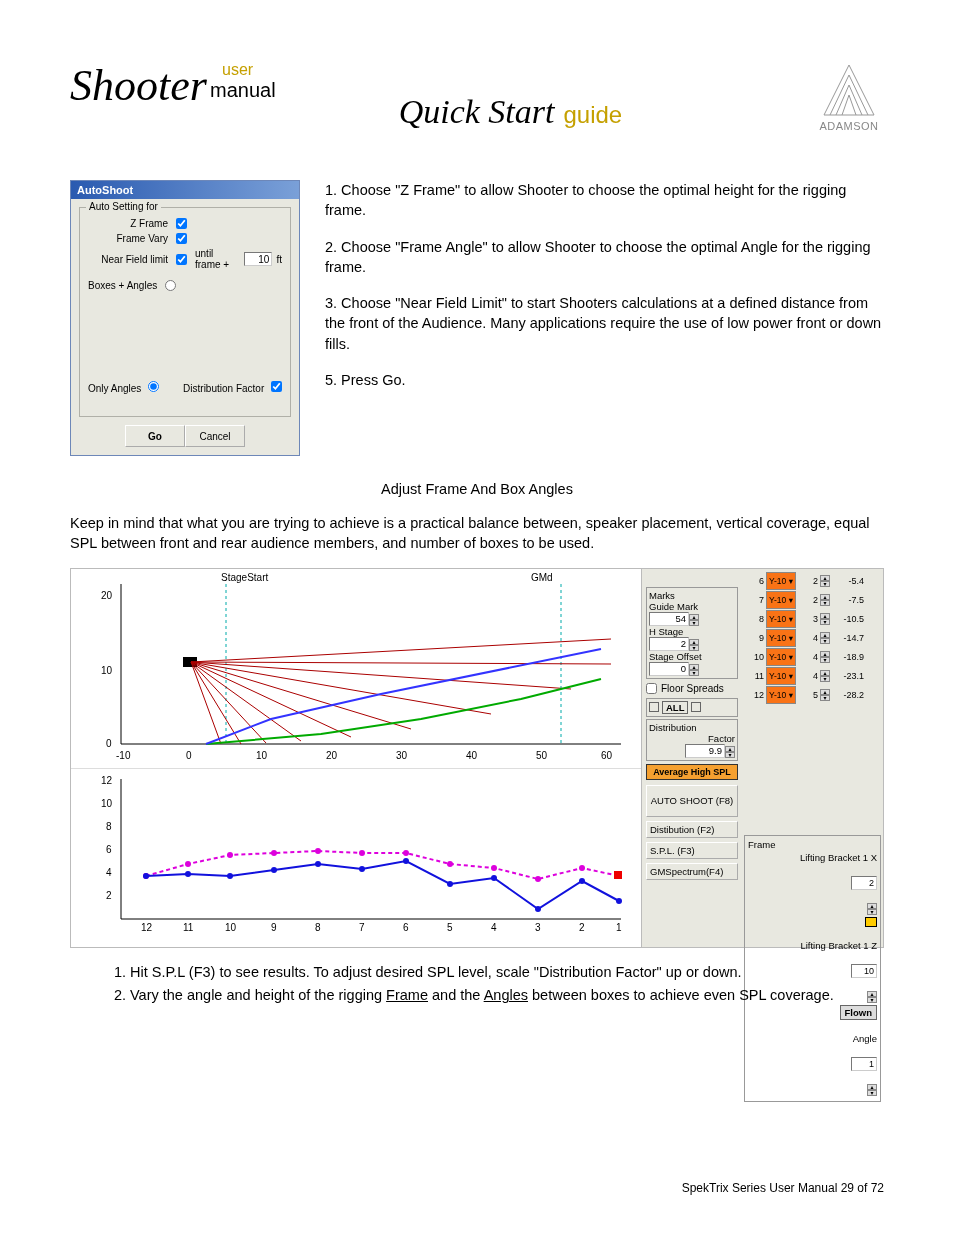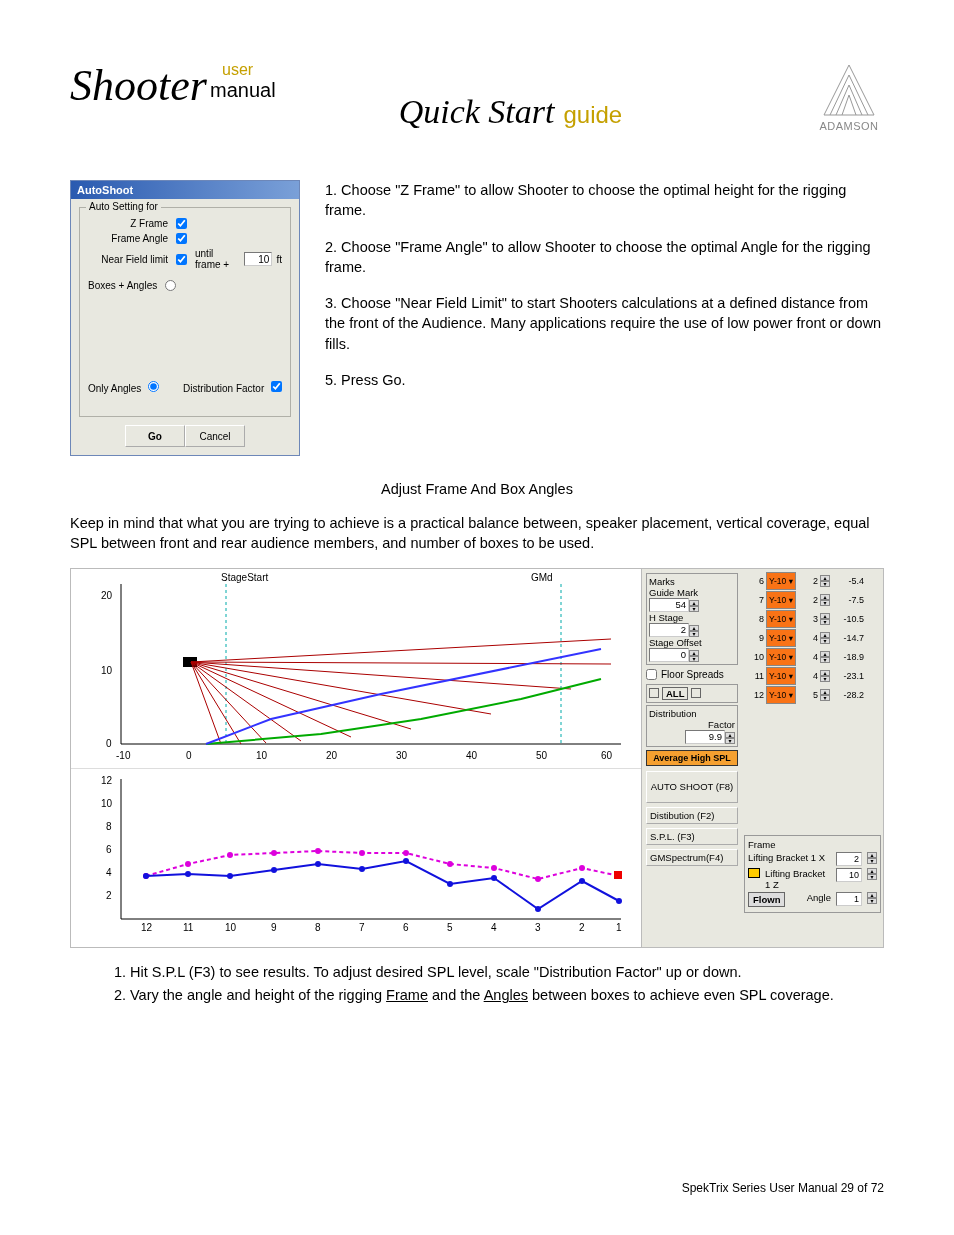--- a/index.html
+++ b/index.html
@@ -53,37 +53,37 @@
   .complex {
     width: 100%; height: 380px;
     border: none;
     background: #e8e8e0;
     display: flex;
     font-family: Tahoma, Arial, sans-serif;
     font-size: 10px;
     margin-bottom: 14px;
   }
   .chart-col { flex: 0 0 570px; background: #fff; border:1px solid #bbb; position:relative; }
-  .mid-col { flex: 0 0 100px; background: #e8e8e0; padding: 2px 4px; border-top:1px solid #bbb; border-bottom:1px solid #bbb;}
+  .mid-col { flex: 0 0 100px; background: #e8e8e0; padding: 16px 4px; border-top:1px solid #bbb; border-bottom:1px solid #bbb;}
   .right-col { flex: 1; background: #e8e8e0; padding: 2px 2px; border:1px solid #bbb; border-left:none;}
   .chart-top { height: 200px; position: relative; border-bottom:1px solid #ddd;}
   .chart-bot { height: 165px; position: relative; }
   .midbox { border:1px solid #999; background:#e8e8e0; margin:2px 0; padding:2px; font-size:9.5px;}
   .midlabel { font-size:9.5px; display:block; }
   .midinput { width: 40px; height:14px; border:1px inset #ccc; background:#fff; font-size:9.5px; text-align:right; padding-right:2px;}
   .spin { display:inline-flex; flex-direction:column; vertical-align:middle;}
   .spin span{ width:10px;height:6px;border:1px solid #888;background:#ddd;font-size:6px;line-height:4px;text-align:center;}
   .orangebtn { background: #f5a030; border:1px solid #333; font-size:9px; font-weight:bold; text-align:center; padding:2px; margin:3px 0;}
   .graybtn { background: #e8e8e0; border:1px outset #fff; font-size:9.5px; text-align:left; padding:2px 3px; margin:2px 0; width:100%;}
   .boxrow { display:flex; align-items:center; gap:2px; font-size:9px; margin:1px 0;}
   .boxrow .sel{ width:30px; height:14px; border:1px solid #888; background:#f97316; font-size:8.5px; padding:8px 2px; display:flex;align-items:center;justify-content:space-between;}
   .boxrow .num{ width:20px; text-align:right;}
   .boxrow .ang{ width:32px; text-align:right;}
   .framebox { border:1px solid #999; margin-top:auto; padding:3px; font-size:9.5px;}
-  .framebox .frow{ display:flex; align-items:flex-start; gap:5px; margin:2px 0;}
+  .framebox .frow{ display:flex; align-items:flex-end; gap:13px; margin:2px 0;flex-direction:column;}
   .framebox input{ width:26px; height:14px; border:1px inset #ccc; background:#fff; font-size:9px; text-align:right;padding-right:2px;}
   .framebox .flabel{ flex:1; font-size:9.5px;}
   .warn { width:12px; height:10px; background:#ffcc00; border:1px solid #000; display:inline-block;}
   .list { font-size: 14.5px; line-height: 1.5; margin-left: 60px; }
   .list li { margin-bottom: 2px; }
   .underline { text-decoration: underline; }
   .footer { position:absolute; bottom: 40px; right: 70px; font-size: 12px; }
   svg { display:block; }
 </style>
 </head>
@@ -121,21 +121,21 @@
   <div class="autoshoot">
     <div class="autoshoot-title">AutoShoot</div>
     <div class="autoshoot-body">
       <div class="fieldset" style="height:210px;">
         <span class="fieldset-legend">Auto Setting for</span>
         <div class="cbrow">
             <label>Z Frame</label>
             <input type="checkbox" checked="" class="cbinput" style="">
           </div>
         <div class="cbrow">
-            <label>Frame Angle</label>
+            <label>Frame Vary</label>
             <input type="checkbox" checked="" class="cbinput" style="">
           </div>
         <div class="cbrow">
           <label>Near Field limit</label>
           <input type="checkbox" checked="" class="cbinput" style="">
           <span style="margin-left:4px;">until frame +</span>
           <input class="numbox" value="10" style="">
           <span>ft</span>
         </div>
         <div class="cbrow cbrow-left" style="margin-top:10px;">

